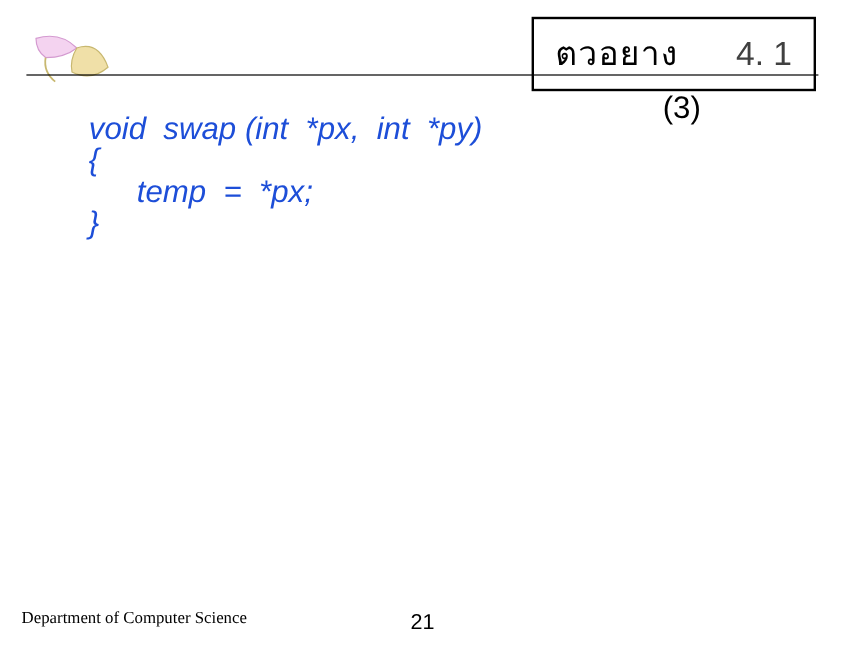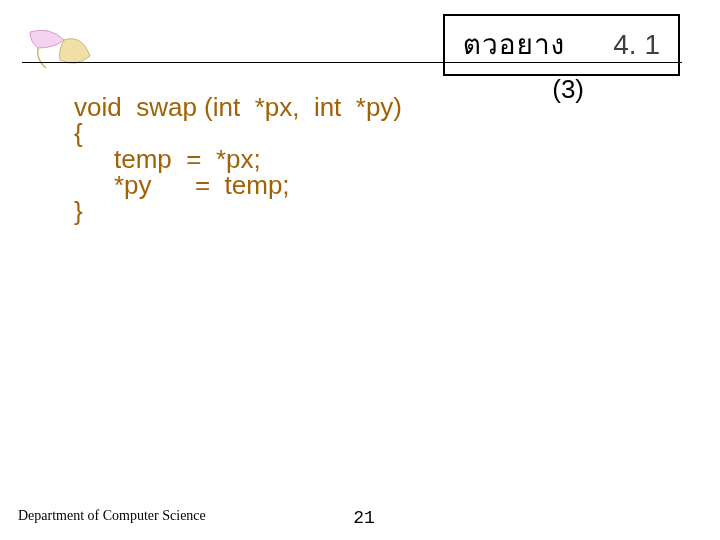--- a/index.html
+++ b/index.html
@@ -49,22 +49,23 @@
     top: 74px;
     right: 120px;
     font-size: 26px;
     color: #000;
   }
   .code {
     position: absolute;
     left: 74px;
     top: 94px;
     font-size: 26px;
-    color: #a16207;
+    color: #1d4ed8;
     line-height: 1.0;
+    font-style: italic;
   }
   .code .line { margin: 0; white-space: pre; }
   .indent1 { padding-left: 40px; }
   .gap-s { margin-top: 28px; }
   .gap-m { margin-top: 32px; }
   .footer {
     position: absolute;
     left: 18px;
     right: 18px;
     bottom: 16px;
@@ -73,23 +74,22 @@
     align-items: baseline;
     font-family: "Comic Sans MS", "Segoe Script", cursive;
     font-size: 14px;
     color: #000;
     flex-direction: column;
   }
   .footer .center {
     position: absolute;
     left: 50%;
     transform: translateX(-50%);
-    font-family: Liberation Mono, monospace;
+    font-family: Liberation Sans, sans-serif;
     font-size: 18px;
-    margin-left: 12px;
   }
 </style>
 </head>
 <body>
 
 <div class="slide">
 
   <div class="icon-corner">
     <svg viewBox="0 0 68 48" width="68" height="48">
       <path d="M 6 8 Q 26 2, 40 16 Q 30 24, 14 24 Q 6 18, 6 8 Z" fill="#f4d3f0" stroke="#d49ad0" stroke-width="1"></path>
@@ -104,21 +104,20 @@
   </div>
 
   <div class="rule"></div>
 
   <div class="page-marker">(3)</div>
 
   <div class="code">
     <div class="line">void  swap (int  *px,  int  *py)</div>
     <div class="line gap-m">{</div>
     <div class="line indent1 gap-m">temp  =  *px;</div>
-    <div class="line indent1 gap-m">*py      =  temp;</div>
     <div class="line gap-s">}</div>
   </div>
 
   <div class="footer">
     <span>Department of Computer Science</span>
     <span class="center">21</span>
   </div>
 
 </div>
 

